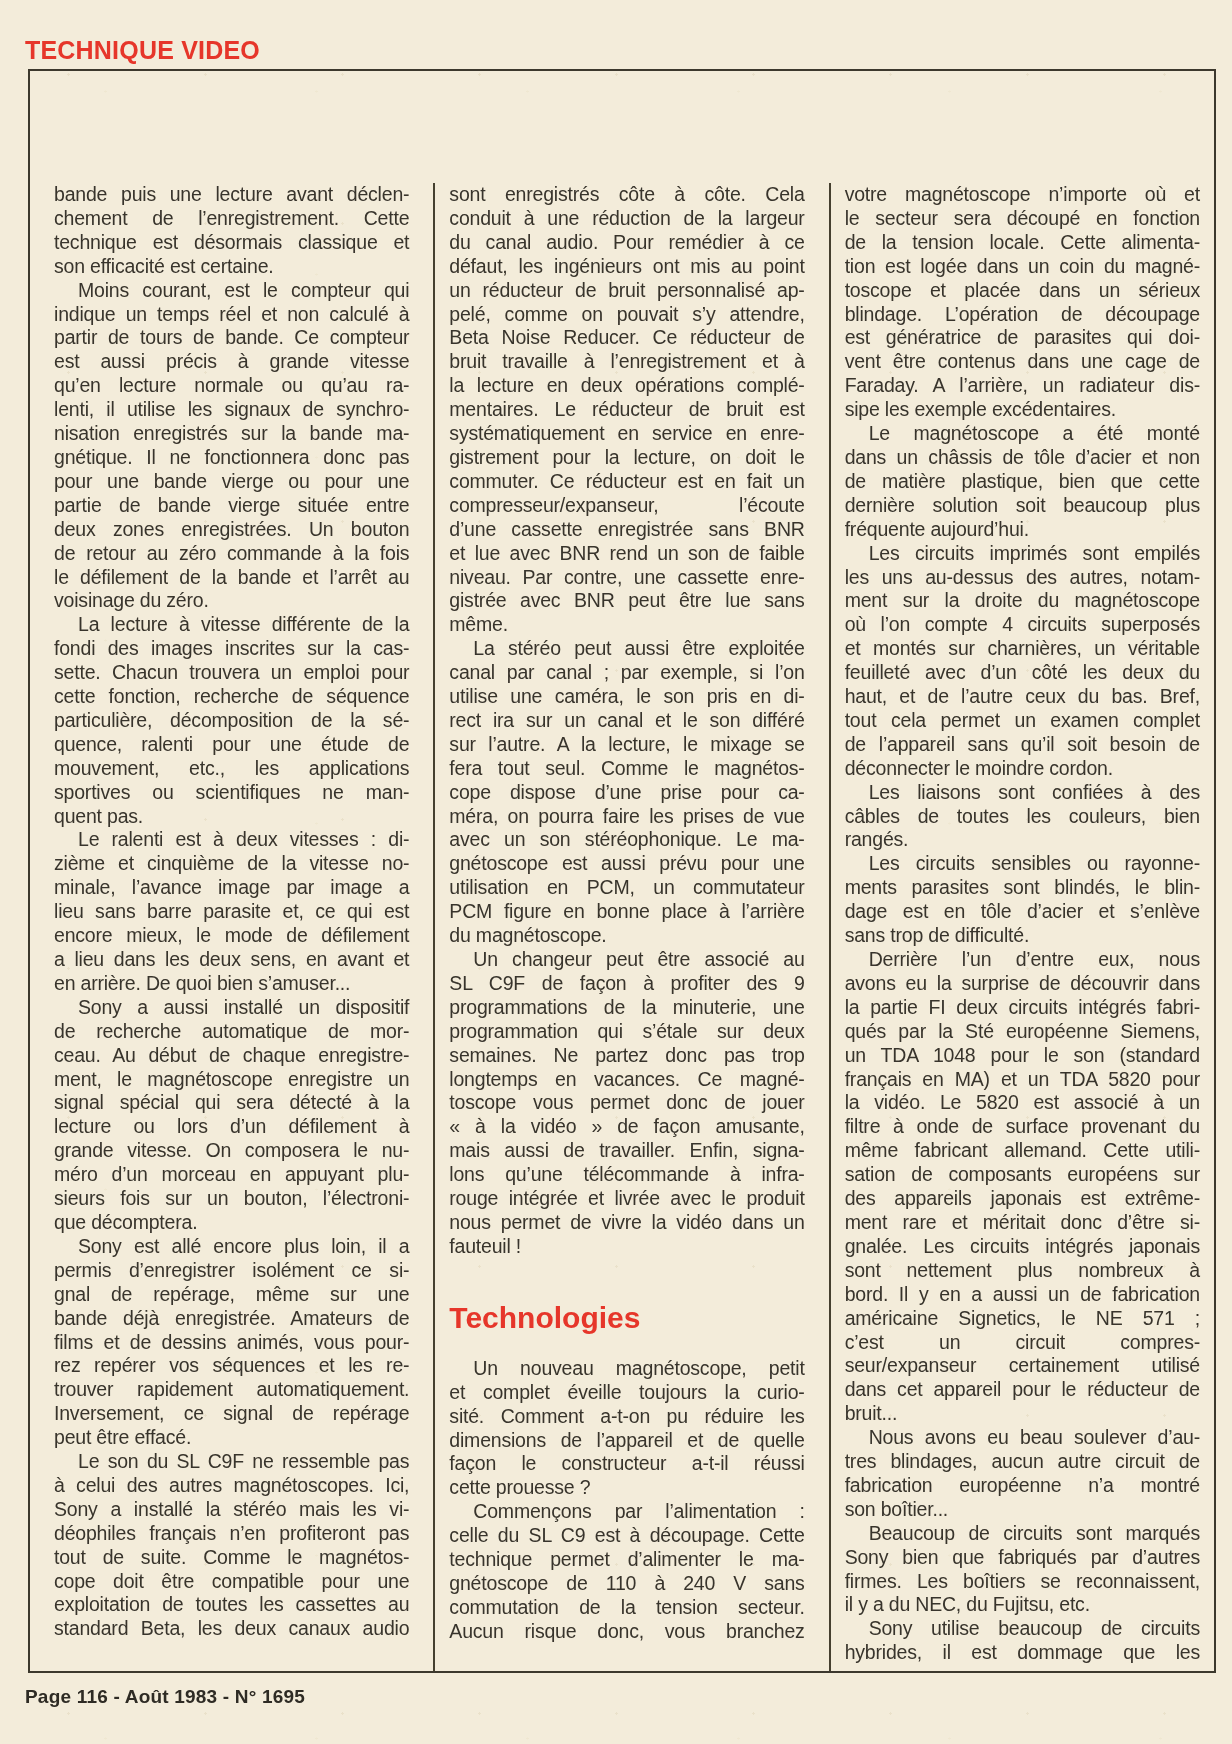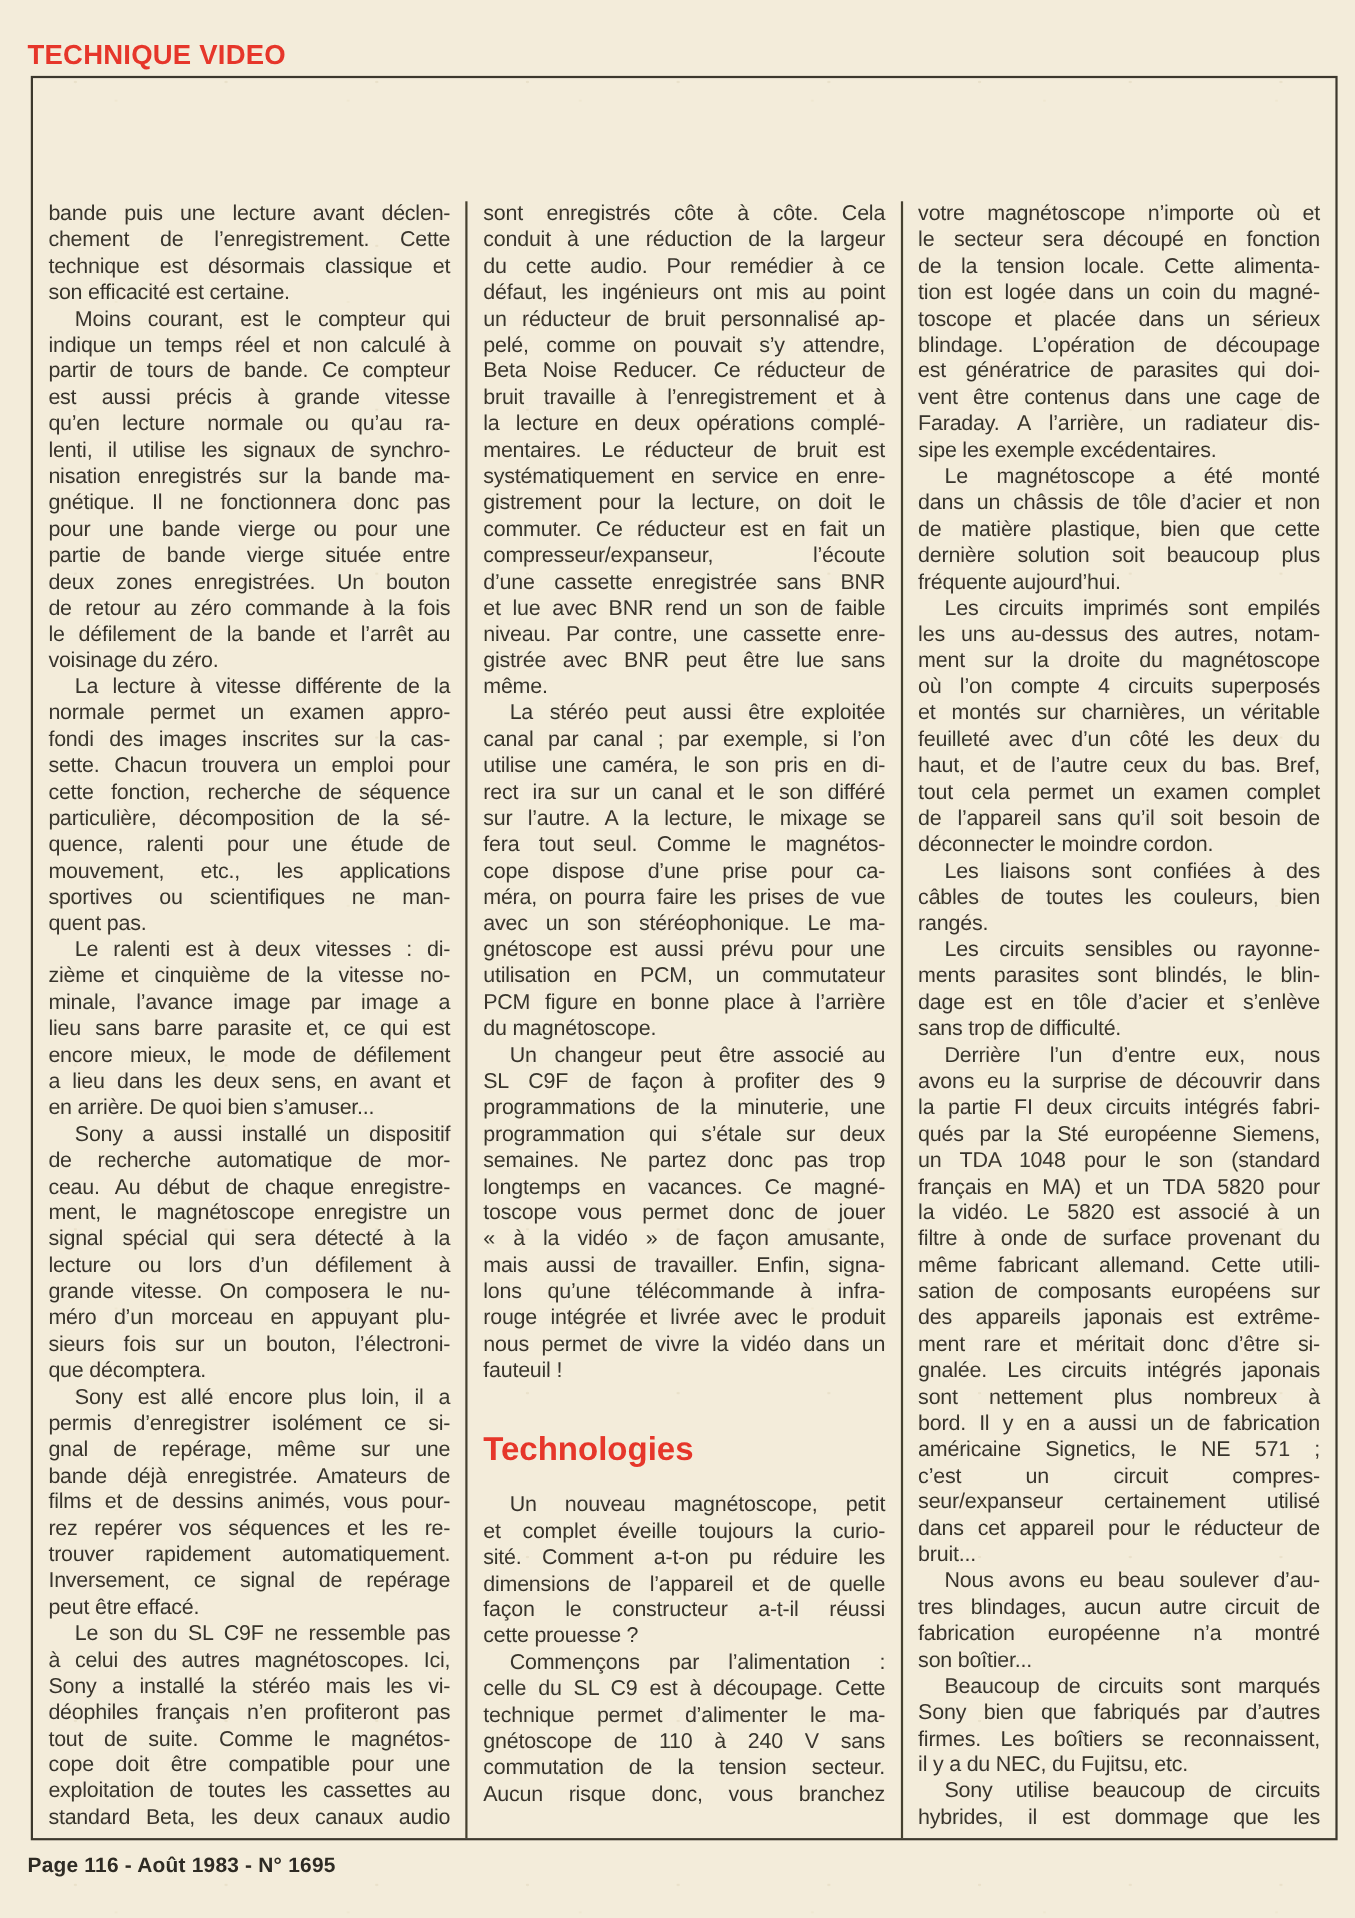--- a/index.html
+++ b/index.html
@@ -27,20 +27,21 @@
     border:2px solid #3c382d;
     box-sizing:border-box;
     display:flex;
     padding-top:112px;
     overflow:hidden;
   }
   .col{
     flex:1 1 0;
     padding:0 14px 0 14px;
     box-sizing:border-box;
+    margin-left:10px;
   }
   .col + .col{border-left:2px solid #45402f;}
   .para{margin:0;}
   .ln{
     display:block;
     font-size:19.5px;
     line-height:23.9px;
     letter-spacing:-0.2px;
     text-align:justify;
     white-space:normal;
@@ -85,21 +86,20 @@
           <span class="ln jl">gnétique. Il ne fonctionnera donc pas</span>
           <span class="ln jl">pour une bande vierge ou pour une</span>
           <span class="ln jl">partie de bande vierge située entre</span>
           <span class="ln jl">deux zones enregistrées. Un bouton</span>
           <span class="ln jl">de retour au zéro commande à la fois</span>
           <span class="ln jl">le défilement de la bande et l’arrêt au</span>
           <span class="ln end">voisinage du zéro.</span>
         </p>
         <p class="para">
           <span class="ln jl ind">La lecture à vitesse différente de la</span>
-          <span class="ln jl">normale permet un examen appro-</span>
           <span class="ln jl">fondi des images inscrites sur la cas-</span>
           <span class="ln jl">sette. Chacun trouvera un emploi pour</span>
           <span class="ln jl">cette fonction, recherche de séquence</span>
           <span class="ln jl">particulière, décomposition de la sé-</span>
           <span class="ln jl">quence, ralenti pour une étude de</span>
           <span class="ln jl">mouvement, etc., les applications</span>
           <span class="ln jl">sportives ou scientifiques ne man-</span>
           <span class="ln end">quent pas.</span>
         </p>
         <p class="para">
@@ -142,21 +142,21 @@
           <span class="ln jl">tout de suite. Comme le magnétos-</span>
           <span class="ln jl">cope doit être compatible pour une</span>
           <span class="ln jl">exploitation de toutes les cassettes au</span>
           <span class="ln jl">standard Beta, les deux canaux audio</span>
         </p>
       </div>
       <div class="col">
         <p class="para">
           <span class="ln jl">sont enregistrés côte à côte. Cela</span>
           <span class="ln jl">conduit à une réduction de la largeur</span>
-          <span class="ln jl">du cette audio. Pour remédier à ce</span>
+          <span class="ln jl">du canal audio. Pour remédier à ce</span>
           <span class="ln jl">défaut, les ingénieurs ont mis au point</span>
           <span class="ln jl">un réducteur de bruit personnalisé ap-</span>
           <span class="ln jl">pelé, comme on pouvait s’y attendre,</span>
           <span class="ln jl">Beta Noise Reducer. Ce réducteur de</span>
           <span class="ln jl">bruit travaille à l’enregistrement et à</span>
           <span class="ln jl">la lecture en deux opérations complé-</span>
           <span class="ln jl">mentaires. Le réducteur de bruit est</span>
           <span class="ln jl">systématiquement en service en enre-</span>
           <span class="ln jl">gistrement pour la lecture, on doit le</span>
           <span class="ln jl">commuter. Ce réducteur est en fait un</span>

